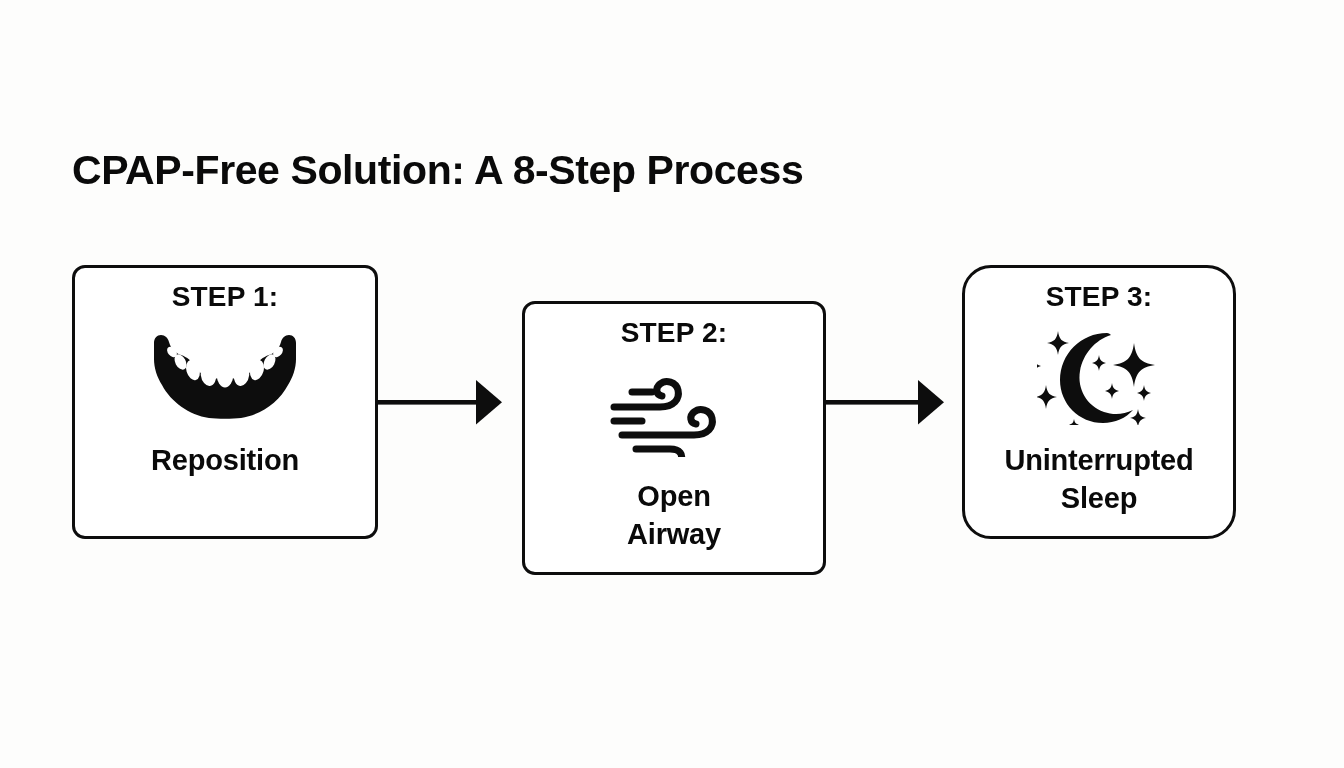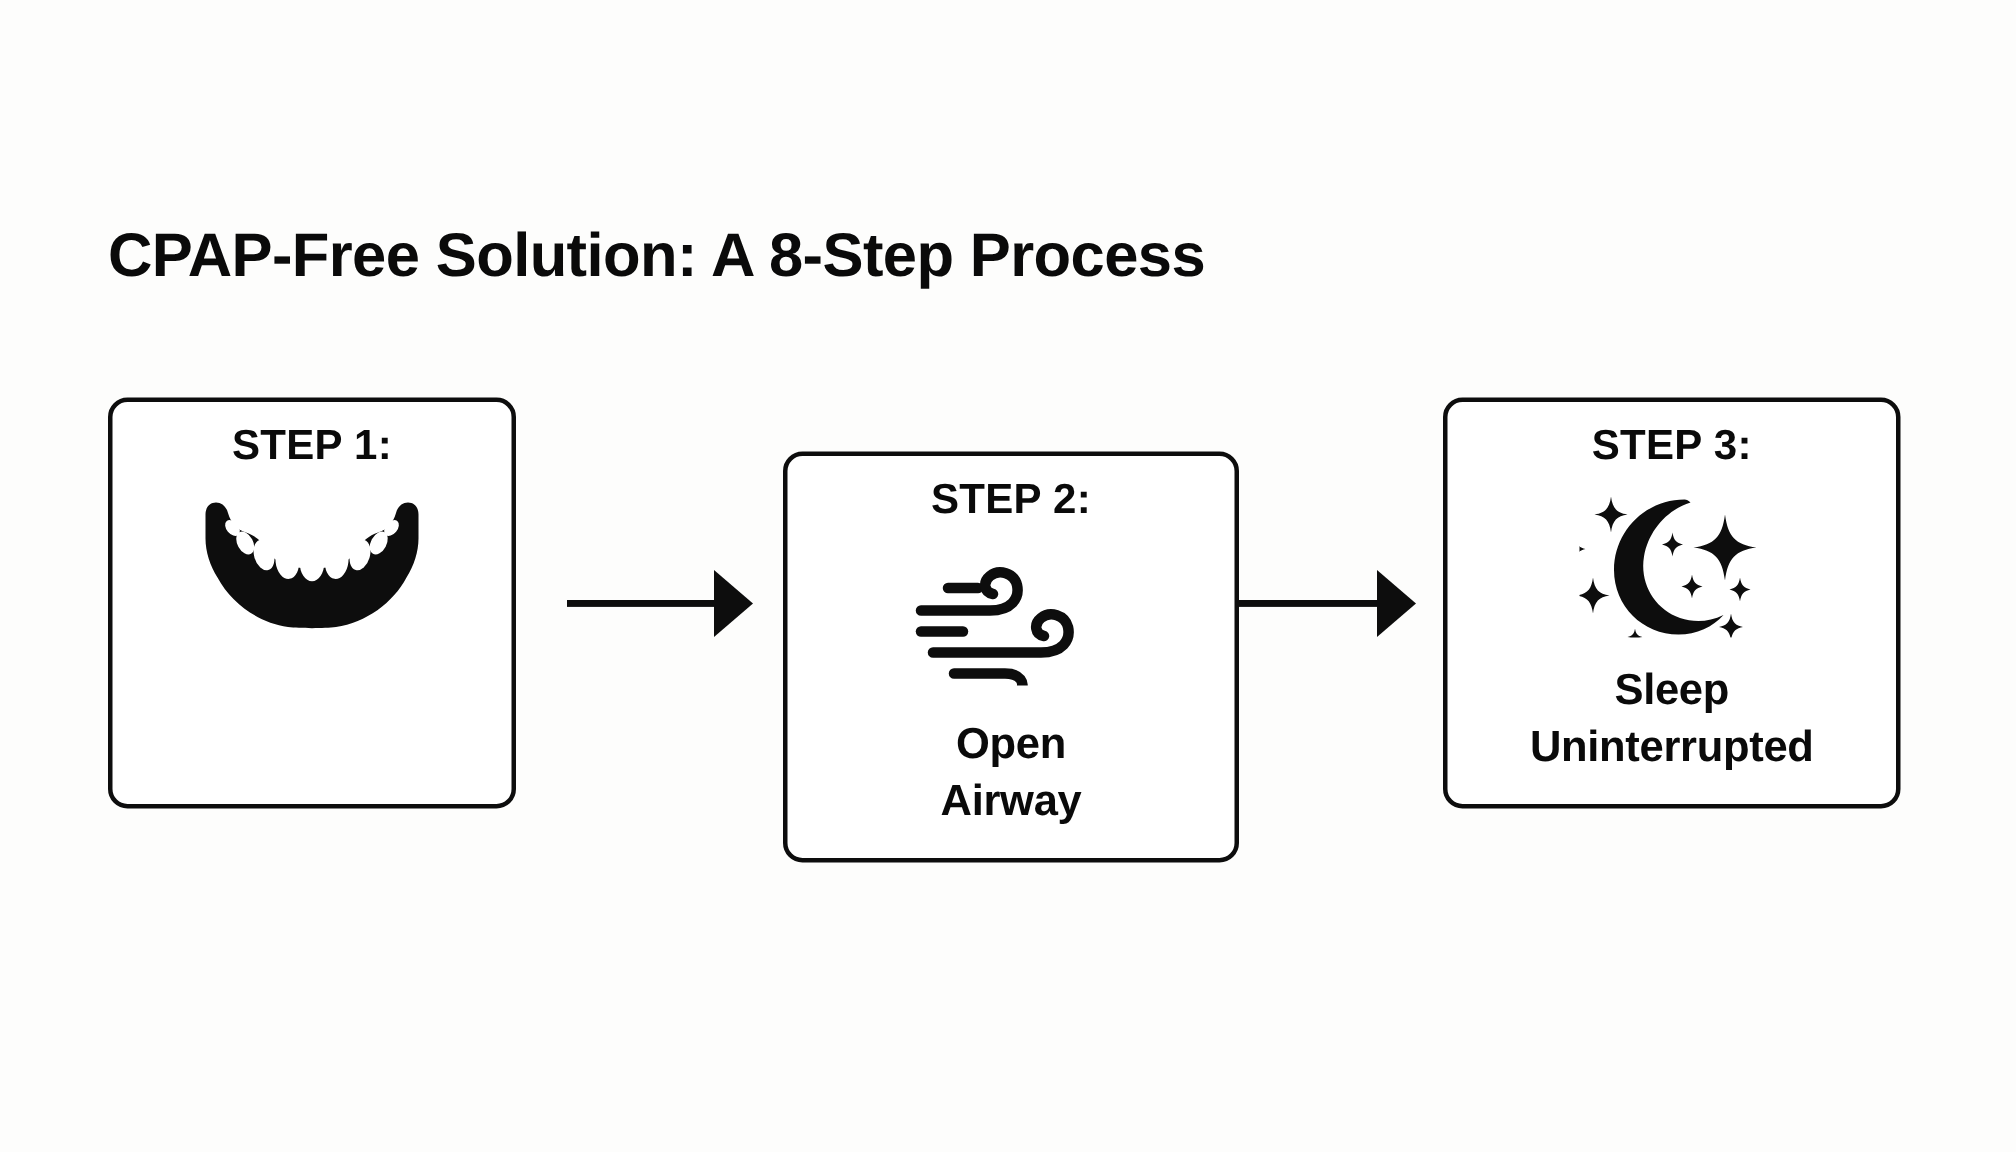--- a/index.html
+++ b/index.html
@@ -42,23 +42,23 @@
     top: 265px;
     height: 274px;
     box-sizing: border-box;
     border: 3px solid #0d0d0d;
     border-radius: 13px;
     background: #ffffff;
     display: flex;
     flex-direction: column;
     align-items: center;
   }
-  #step-box-1 { left: 72px;  width: 272px; }
+  #step-box-1 { left: 72px;  width: 306px; }
   #step-box-2 { left: 522px; width: 304px; margin-top: 36px; }
-  #step-box-3 { left: 962px; width: 305px; }
+  #step-box-3 { left: 962px; width: 274px; border-radius: 29px; }
 
   .step-header {
     margin-top: 14px;
     font-size: 28px;
     font-weight: 700;
     letter-spacing: 0.2px;
     line-height: 1.1;
     text-align: center;
     color: #0a0a0a;
   }
@@ -134,20 +134,21 @@
           <ellipse cx="106" cy="41" rx="6.6" ry="10.4" transform="rotate(16 106 41)"></ellipse>
           <ellipse cx="29.5" cy="33" rx="5.2" ry="8.2" transform="rotate(-28 29.5 33)"></ellipse>
           <ellipse cx="118.5" cy="33" rx="5.2" ry="8.2" transform="rotate(28 118.5 33)"></ellipse>
           <ellipse cx="21" cy="23" rx="4.0" ry="6.0" transform="rotate(-40 21 23)"></ellipse>
           <ellipse cx="127" cy="23" rx="4.0" ry="6.0" transform="rotate(40 127 23)"></ellipse>
         </g>
       </svg>
     </div>
 
     <div class="step-label">
+      <span class="line">Reposition</span>
     </div>
   </div>
 
   <div class="arrow" id="arrow-1">
     <svg width="145" height="60" viewBox="0 0 145 60" xmlns="http://www.w3.org/2000/svg" aria-hidden="true">
       <rect x="0" y="28" width="104" height="4.6" fill="#0d0d0d"></rect>
       <path d="M98 8 L124 30.3 L98 52.6 Z" fill="#0d0d0d"></path>
     </svg>
   </div>
 
@@ -215,18 +216,18 @@
 
         <path fill="#0d0d0d" d="M107 60 C 107.7 65 109.6 67 114 68 C 109.6 69 107.7 71 107 76 C 106.3 71 104.4 69 100 68 C 104.4 67 106.3 65 107 60 Z"></path>
 
         <path fill="#0d0d0d" d="M101 84 C 101.8 90 104 92 109 93 C 104 94 101.8 96 101 102 C 100.2 96 98 94 93 93 C 98 92 100.2 90 101 84 Z"></path>
 
         <path fill="#0d0d0d" d="M37 94 C 37.5 97.5 38.8 99 42 99.6 C 38.8 100.2 37.5 101.7 37 105 C 36.5 101.7 35.2 100.2 32 99.6 C 35.2 99 36.5 97.5 37 94 Z"></path>
       </svg>
     </div>
 
     <div class="step-label">
+      <span class="line">Uninterrupted</span>
       <span class="line">Sleep</span>
-      <span class="line">Uninterrupted</span>
     </div>
   </div>
 
 </div>
 
 </body></html>

